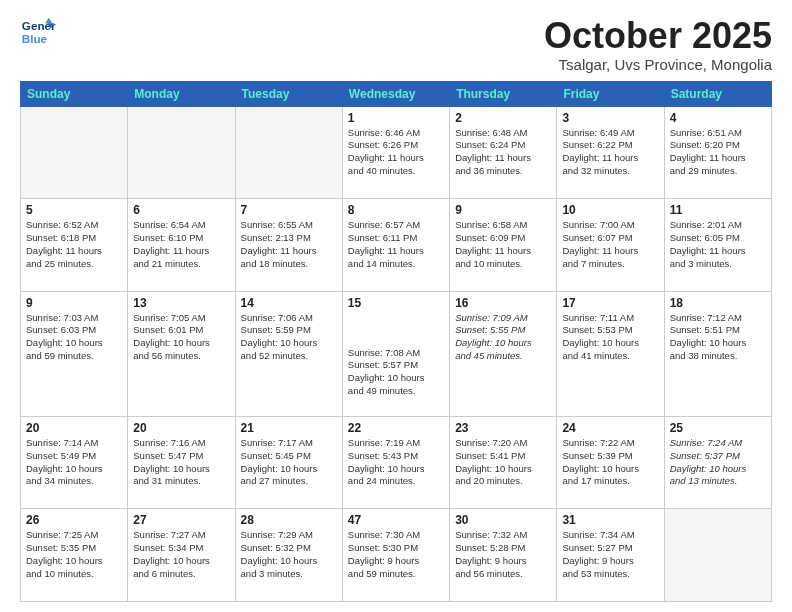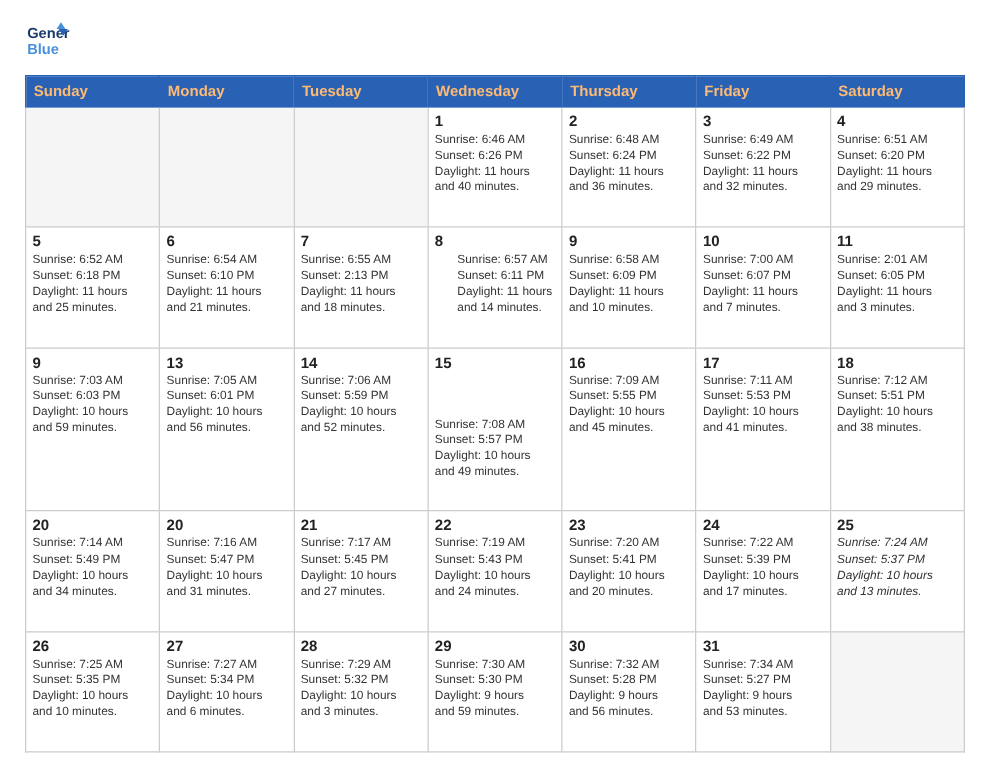--- a/index.html
+++ b/index.html
@@ -47,21 +47,21 @@
     }
     .calendar {
       flex: 1;
       border: 1px solid #bbb;
       border-collapse: collapse;
       width: 100%;
       table-layout: fixed;
     }
     .calendar th {
       background: #2962b5;
-      color: #fdba74;
+      color: #5eead4;
       text-align: left;
       padding: 5px 6px;
       font-size: 12px;
       font-weight: bold;
       border: 1px solid #2962b5;
     }
     .calendar td {
       vertical-align: top;
       border: 1px solid #ccc;
       padding: 4px 5px;
@@ -91,20 +91,24 @@
 
 <div class="page">
   <div class="header">
     <div class="logo">
       <svg class="logo-icon" viewBox="0 0 40 40">
         <text x="2" y="16" font-size="13" font-weight="bold" fill="#1a3a6b">General</text>
         <text x="2" y="30" font-size="13" font-weight="bold" fill="#4a90d9">Blue</text>
         <polygon points="28,8 36,8 32,2" fill="#4a90d9"></polygon>
         <polygon points="30,8 38,8 34,14" fill="#2962b5"></polygon>
       </svg>
+    </div>
+    <div class="title-block">
+      <div class="month-title">October 2025</div>
+      <div class="location">Tsalgar, Uvs Province, Mongolia</div>
     </div>
   </div>
 
   <table class="calendar">
     <thead>
       <tr>
         <th>Sunday</th>
         <th>Monday</th>
         <th>Tuesday</th>
         <th>Wednesday</th>
@@ -164,21 +168,21 @@
           </td>
           <td>
             <span class="day-number">7</span>
             <div class="cell-info" style="white-space: pre-line;">Sunrise: 6:55 AM
 Sunset: 2:13 PM
 Daylight: 11 hours
 and 18 minutes.</div>
           </td>
           <td>
             <span class="day-number">8</span>
-            <div class="cell-info" style="white-space: pre-line; margin-left: 18px;">Sunrise: 6:57 AM
+            <div class="cell-info" style="white-space: pre-line;">Sunrise: 6:57 AM
 Sunset: 6:11 PM
 Daylight: 11 hours
 and 14 minutes.</div>
           </td>
           <td>
             <span class="day-number">9</span>
             <div class="cell-info" style="white-space: pre-line;">Sunrise: 6:58 AM
 Sunset: 6:09 PM
 Daylight: 11 hours
 and 10 minutes.</div>
@@ -222,21 +226,21 @@
           </td>
           <td>
             <span class="day-number">15</span>
             <div class="cell-info" style="white-space: pre-line; margin-top: 37px;">Sunrise: 7:08 AM
 Sunset: 5:57 PM
 Daylight: 10 hours
 and 49 minutes.</div>
           </td>
           <td>
             <span class="day-number">16</span>
-            <div class="cell-info" style="white-space: pre-line;">Sunrise: 7:09 AM
+            <div class="cell-info" style="white-space: pre-line; font-style: italic;">Sunrise: 7:09 AM
 Sunset: 5:55 PM
 Daylight: 10 hours
 and 45 minutes.</div>
           </td>
           <td>
             <span class="day-number">17</span>
             <div class="cell-info" style="white-space: pre-line;">Sunrise: 7:11 AM
 Sunset: 5:53 PM
 Daylight: 10 hours
 and 41 minutes.</div>
@@ -316,21 +320,21 @@
 and 6 minutes.</div>
           </td>
           <td>
             <span class="day-number">28</span>
             <div class="cell-info" style="white-space: pre-line;">Sunrise: 7:29 AM
 Sunset: 5:32 PM
 Daylight: 10 hours
 and 3 minutes.</div>
           </td>
           <td>
-            <span class="day-number">29</span>
+            <span class="day-number">47</span>
             <div class="cell-info" style="white-space: pre-line;">Sunrise: 7:30 AM
 Sunset: 5:30 PM
 Daylight: 9 hours
 and 59 minutes.</div>
           </td>
           <td>
             <span class="day-number">30</span>
             <div class="cell-info" style="white-space: pre-line;">Sunrise: 7:32 AM
 Sunset: 5:28 PM
 Daylight: 9 hours

